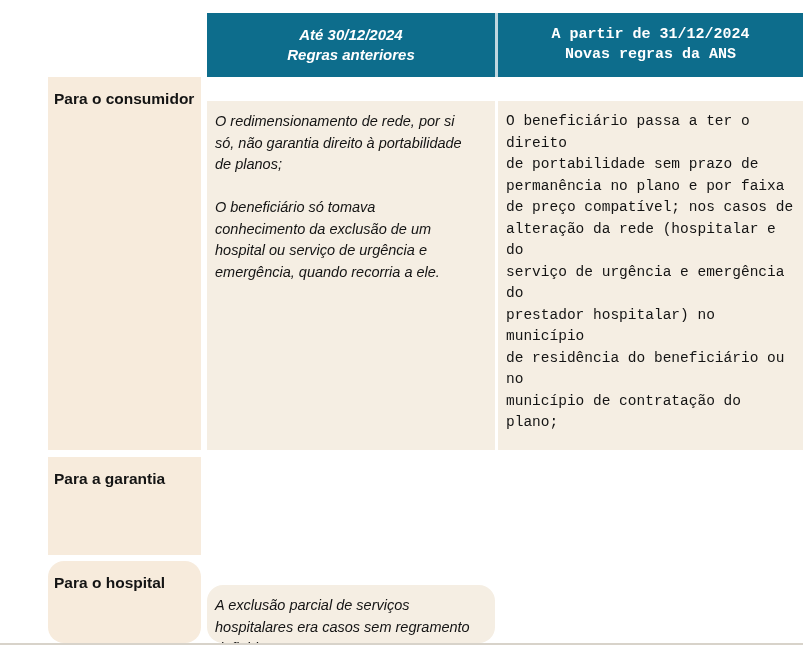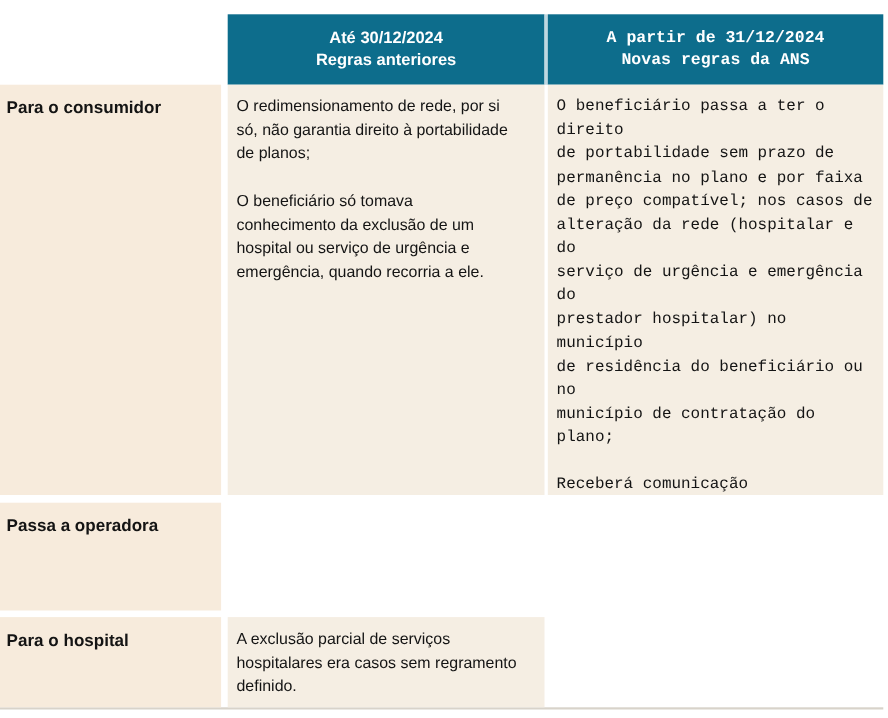--- a/index.html
+++ b/index.html
@@ -42,23 +42,24 @@
     padding:11px 4px 0 6px;
     overflow:hidden;
   }
   .cell{
     background:var(--cell-bg);
     font-size:14.5px;
     line-height:21.5px;
     padding:10px 4px 0 8px;
     white-space:pre-line;
     overflow:hidden;
+    margin-top:24px;
   }
-  .c1{grid-column:1;} .c3{grid-column:3;} .c4{grid-column:4;} .c5{grid-column:5;font-family:Liberation Mono, monospace;}
-  .r1{grid-row:1;} .r2{grid-row:2;} .r4{grid-row:4;} .r6{grid-row:6;}
+  .c1{grid-column:1;margin-left:48px;} .c3{grid-column:3;font-style:italic;} .c4{grid-column:4;} .c5{grid-column:5;font-family:Liberation Mono, monospace;}
+  .r1{grid-row:1;} .r2{grid-row:2;} .r4{grid-row:4;} .r6{grid-row:6;border-radius:16px;}
   .bottom-line{
     width:803px;
     height:2px;
     background:var(--bottom-line);
   }
 </style>
 </head>
 <body>
 
 <div class="tbl">
@@ -88,21 +89,21 @@
 de residência do beneficiário ou no
 município de contratação do plano;
 
 Receberá comunicação individualizada
 sobre exclusões ou mudanças de
 hospitais e serviços de urgência
 e emergência, que ocorrerem no
 município de residência do beneficiário,
 com 30 dias de antecedência.</div>
 
-  <div class="lbl c1 r4">Passa a operadora</div>
+  <div class="lbl c1 r4">Para a garantia</div>
 
   <div class="lbl c1 r6">Para o hospital</div>
   <div class="cell c3 r6">A exclusão parcial de serviços
 hospitalares era casos sem regramento
 definido.</div>
 
 </div>
 
 <div class="bottom-line"></div>
 

